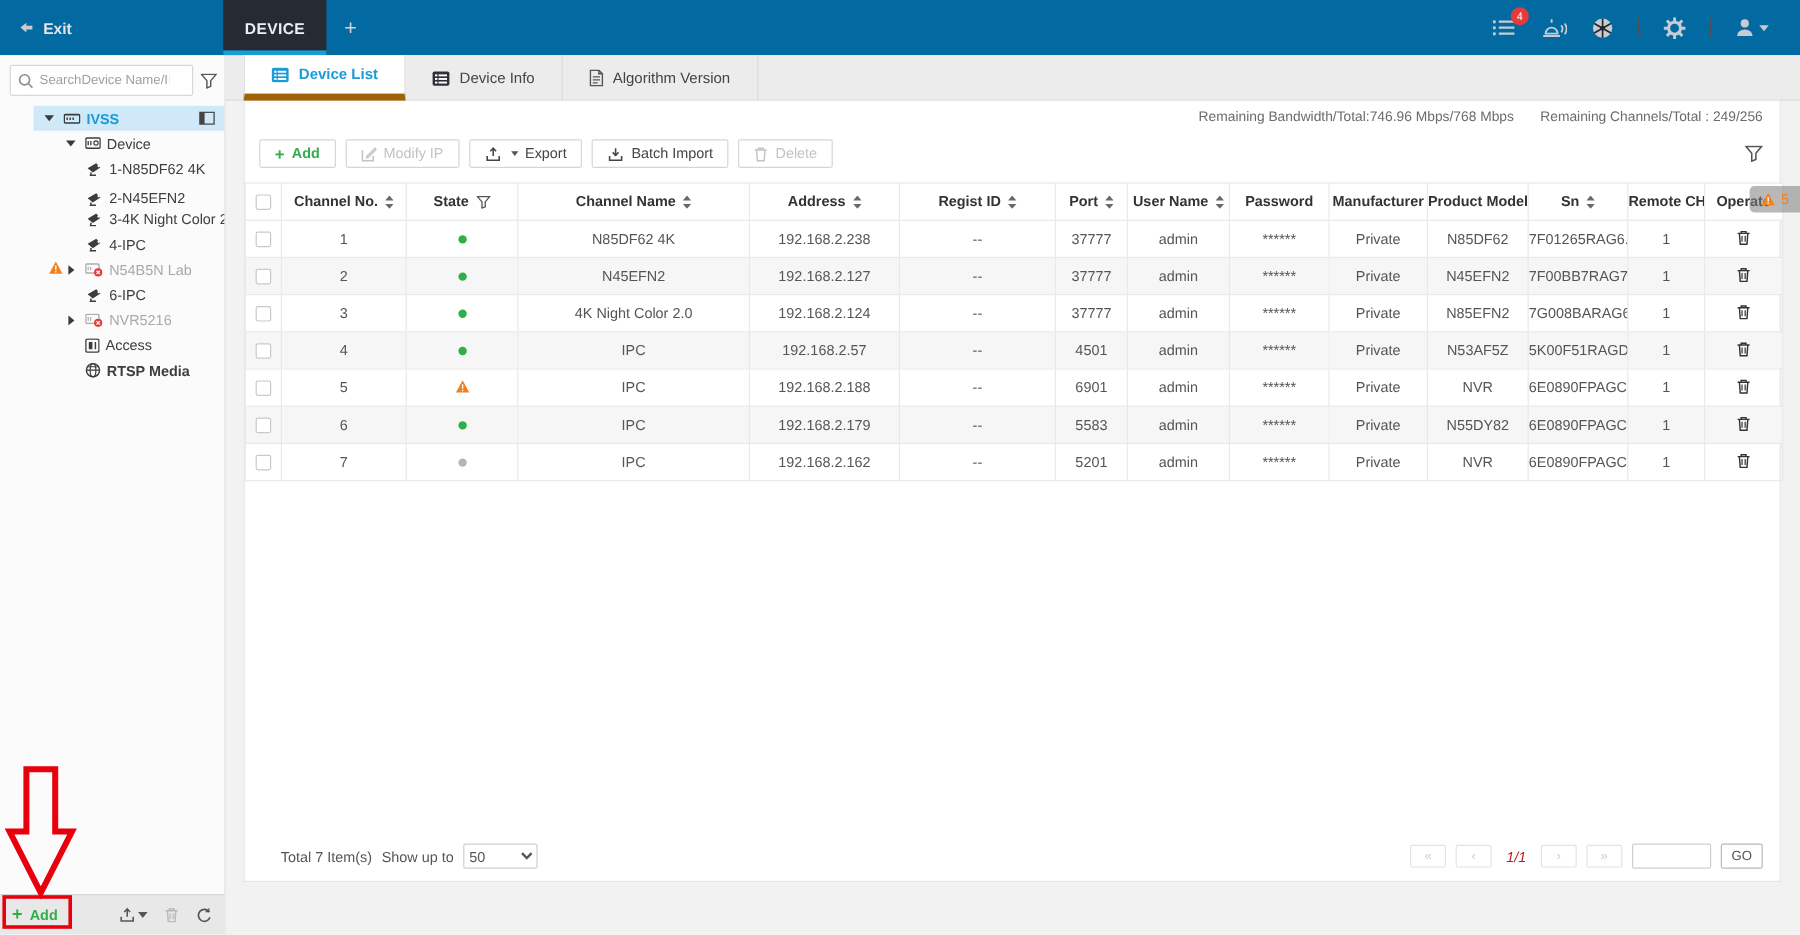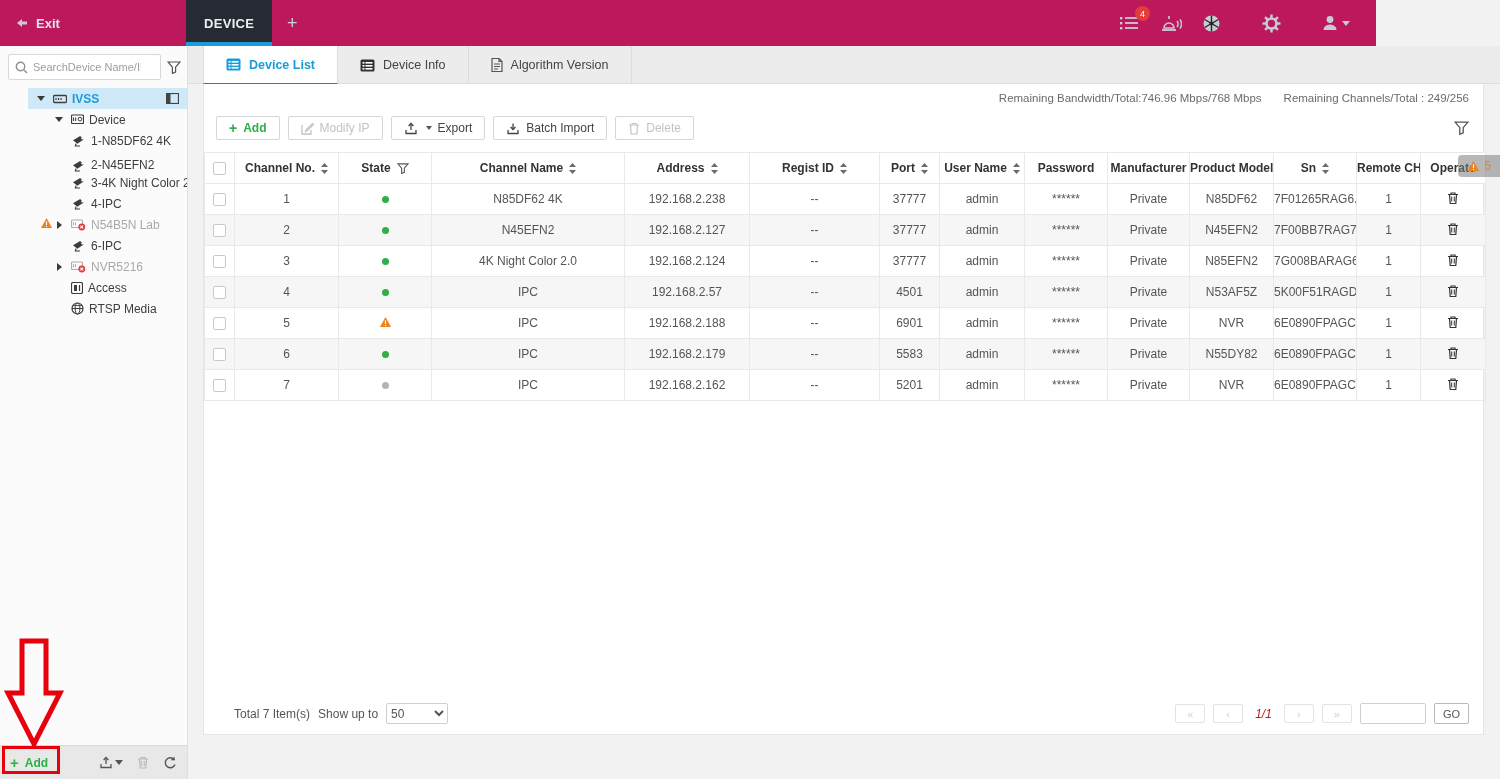--- a/index.html
+++ b/index.html
@@ -1,21 +1,21 @@
 <!DOCTYPE html>
 <html><head>
 <meta charset="utf-8">
 <style>
   * { margin:0; padding:0; box-sizing:border-box; }
   html,body { width:1500px; height:779px; }
   body { font-family:"Liberation Sans","DejaVu Sans",sans-serif; font-size:12px; color:#444; background:#f2f2f2; }
   .stage { position:relative; width:1500px; height:779px; overflow:hidden; background:#f2f2f2; }
 
   
-  .topbar { position:absolute; left:0; top:0; width:1376px; height:46px; background:#be185d; display:flex; align-items:center; color:#d6d9de; }
+  .topbar { position:absolute; left:0; top:0; width:1500px; height:46px; background:#0369a1; display:flex; align-items:center; color:#d6d9de; }
   .tb-left { width:186px; display:flex; align-items:center; gap:8px; padding-left:16px; cursor:pointer; }
   .tb-left span { font-weight:bold; font-size:13px; color:#e3e5e9; }
   .tb-tab { position:relative; height:46px; min-width:72px; padding:0 18px 0 18px; display:flex; align-items:center; background:#262b33; cursor:pointer; }
   .tb-tab span { font-weight:bold; font-size:13px; color:#eceef1; letter-spacing:.3px; }
   .tb-tab.active::after { content:""; position:absolute; left:0; right:0; bottom:0; height:4px; background:#1a9cd8; }
   .tb-plus { width:40px; height:46px; display:flex; align-items:center; justify-content:center; font-size:18px; color:#cfd3d9; cursor:pointer; }
   .tb-right { margin-left:auto; display:flex; align-items:center; gap:20px; padding-right:26px; }
   .tb-ic { position:relative; display:flex; align-items:center; cursor:pointer; }
   .tb-div { width:1px; height:16px; background:#4a505a; }
   .badge { position:absolute; top:-9px; right:-10px; min-width:15px; height:15px; border-radius:8px; background:#e43b3b; color:#fff; font-size:9px; display:flex; align-items:center; justify-content:center; padding:0 3px; }
@@ -40,21 +40,21 @@
   .side-add { display:flex; align-items:center; gap:6px; background:none; border:none; cursor:pointer; font-family:inherit; font-size:12px; font-weight:bold; color:#2fae4a; }
   .side-add .plus { font-size:15px; font-weight:bold; color:#2fae4a; }
   .side-bottom-icons { margin-left:auto; display:flex; align-items:center; gap:14px; }
   .annot-arrow { position:absolute; left:2px; top:592px; pointer-events:none; }
   .annot-box { position:absolute; left:2px; top:700px; width:58px; height:28px; border:3px solid #e8000d; pointer-events:none; }
 
   
   .tabstrip { position:absolute; left:188px; top:46px; width:1312px; height:38px; background:#ececec; border-bottom:1px solid #dcdcdc; display:flex; padding-left:15px; }
   .tab { height:38px; display:flex; align-items:center; gap:8px; padding:0 22px; border-right:1px solid #dcdcdc; color:#444; cursor:pointer; font-size:12.5px; }
   .tab:first-child { border-left:1px solid #dcdcdc; }
-  .tab.active { background:#fff; color:#1b9cd9; font-weight:bold; border-bottom:1px solid #a16207; }
+  .tab.active { background:#fff; color:#1b9cd9; font-weight:bold; border-bottom:6px solid #a16207; }
 
   
   .card { position:absolute; left:203px; top:84px; width:1281px; height:651px; background:#fff; border:1px solid #e5e5e5; border-top:none; }
   .info-line { position:absolute; top:8px; right:14px; display:flex; gap:22px; color:#6b6b6b; font-size:11.5px; }
   .toolbar { position:absolute; top:32px; left:12px; right:14px; display:flex; align-items:center; gap:8px; }
   .tbtn { height:24px; display:flex; align-items:center; gap:6px; padding:0 12px; background:#fff; border:1px solid #d6d6d6; border-radius:2px; cursor:pointer; font-family:inherit; font-size:12px; color:#444; }
   .tbtn .plus { color:#2fae4a; font-weight:bold; font-size:14px; }
   .tbtn.green { color:#2fae4a; font-weight:bold; }
   .tbtn.disabled { color:#c3c3c3; cursor:default; }
   .tbtn .cart { width:0; height:0; border-left:3px solid transparent; border-right:3px solid transparent; border-top:4px solid #555; margin-left:2px; }
@@ -294,21 +294,21 @@
           <span class="exp"></span>
           <span style="display: flex;">
             <svg width="12" height="12" viewBox="0 0 12 12">
               <rect x="0.5" y="0.5" width="11" height="11" rx="1.5" fill="none" stroke="#3c3c3c" stroke-width="1.2"></rect>
               <rect x="3" y="3" width="3" height="6" fill="#3c3c3c"></rect>
               <line x1="8.5" y1="3" x2="8.5" y2="9" stroke="#3c3c3c" stroke-width="1.2"></line>
             </svg>
           </span>
           <span>Access</span>
         </div>
-        <div class="tree-row" style="padding-left: 24px;">
+        <div class="tree-row" style="padding-left: 24px; font-weight: bold;">
           <span class="exp"></span>
           <span style="display: flex;">
             <svg width="13" height="13" viewBox="0 0 13 13">
               <circle cx="6.5" cy="6.5" r="5.5" fill="none" stroke="#3c3c3c" stroke-width="1.2"></circle>
               <ellipse cx="6.5" cy="6.5" rx="2.4" ry="5.5" fill="none" stroke="#3c3c3c" stroke-width="1"></ellipse>
               <line x1="1" y1="6.5" x2="12" y2="6.5" stroke="#3c3c3c" stroke-width="1"></line>
               <line x1="1.8" y1="3.6" x2="11.2" y2="3.6" stroke="#3c3c3c" stroke-width="0.9"></line>
             </svg>
           </span>
           <span>RTSP Media</span>

